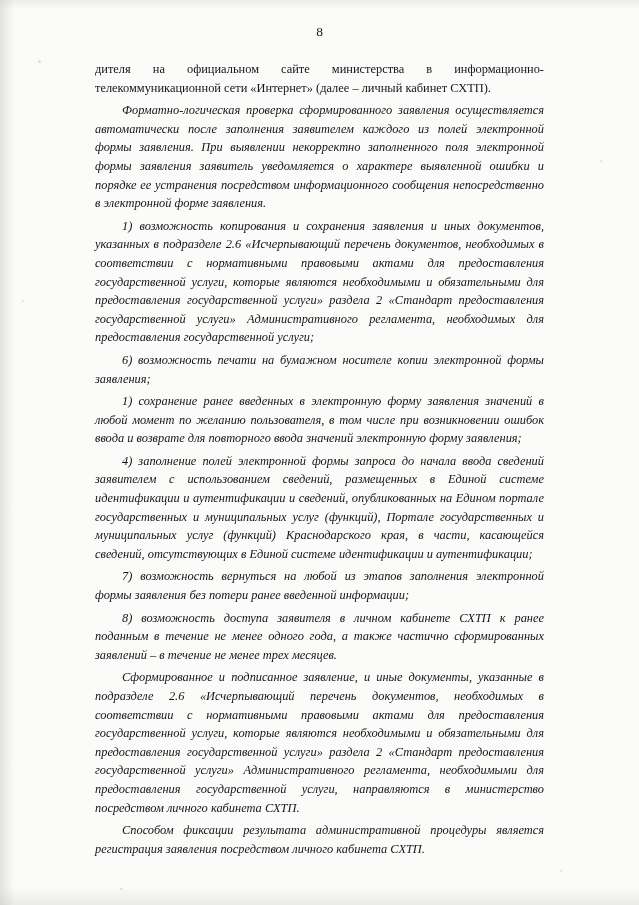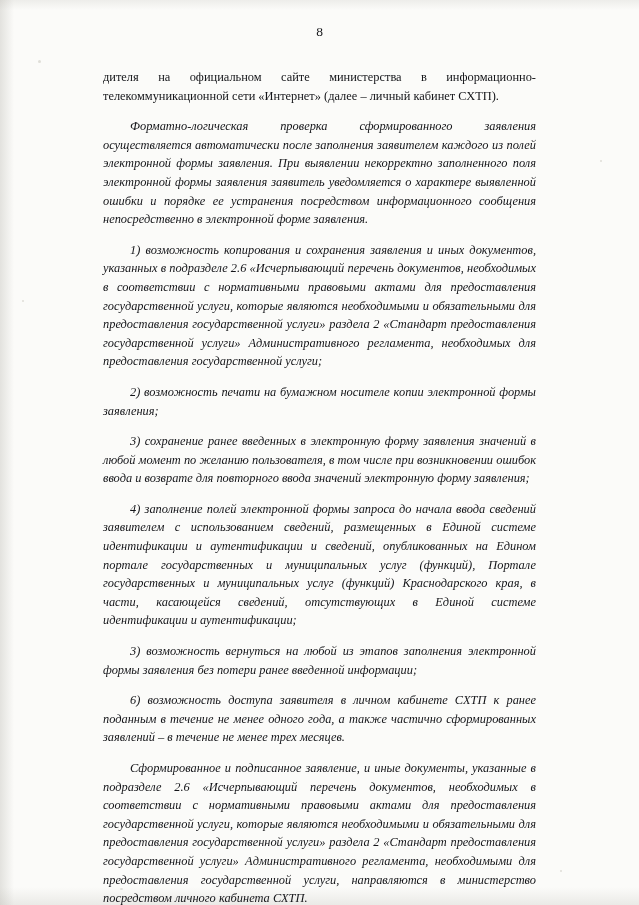--- a/index.html
+++ b/index.html
@@ -35,21 +35,21 @@
     top: 56px;
     left: 91px;
     width: 457px;
     font-size: 12.4px;
     line-height: 18.6px;
     text-align: justify;
     text-justify: inter-word;
     color: #141519;
   }
   .body-text p {
-    margin: 12px;
+    margin: 4px;
     text-indent: 0;
   }
   .body-text p.indent {
     text-indent: 27px;
     font-style: italic;
   }
   
   .speck {
     position: absolute;
     background: #c9c6bd;
@@ -89,21 +89,22 @@
   <div class="speck" style="left:600px; top:160px; width:2px; height:2px;"></div>
   <div class="speck" style="left:560px; top:870px; width:2px; height:2px;"></div>
   <div class="speck" style="left:120px; top:888px; width:3px; height:2px;"></div>
 
   <div class="page-number">8</div>
 
   <div class="body-text">
     <p>дителя на официальном сайте министерства в информационно-телекоммуникационной сети «Интернет» (далее – личный кабинет СХТП).</p>
     <p class="indent">Форматно-логическая проверка сформированного заявления осуществляется автоматически после заполнения заявителем каждого из полей электронной формы заявления. При выявлении некорректно заполненного поля электронной формы заявления заявитель уведомляется о характере выявленной ошибки и порядке ее устранения посредством информационного сообщения непосредственно в электронной форме заявления.</p>
     <p class="indent">1) возможность копирования и сохранения заявления и иных документов, указанных в подразделе 2.6 «Исчерпывающий перечень документов, необходимых в соответствии с нормативными правовыми актами для предоставления государственной услуги, которые являются необходимыми и обязательными для предоставления государственной услуги» раздела 2 «Стандарт предоставления государственной услуги» Административного регламента, необходимых для предоставления государственной услуги;</p>
-    <p class="indent">2) возможность печати на бумажном носителе копии электронной формы заявления;</p>
-    <p class="indent">3) сохранение ранее введенных в электронную форму заявления значений в любой момент по желанию пользователя, в том числе при возникновении ошибок ввода и возврате для повторного ввода значений электронную форму заявления;</p>
+    <p class="indent">6) возможность печати на бумажном носителе копии электронной формы заявления;</p>
+    <p class="indent">1) сохранение ранее введенных в электронную форму заявления значений в любой момент по желанию пользователя, в том числе при возникновении ошибок ввода и возврате для повторного ввода значений электронную форму заявления;</p>
     <p class="indent">4) заполнение полей электронной формы запроса до начала ввода сведений заявителем с использованием сведений, размещенных в Единой системе идентификации и аутентификации и сведений, опубликованных на Едином портале государственных и муниципальных услуг (функций), Портале государственных и муниципальных услуг (функций) Краснодарского края, в части, касающейся сведений, отсутствующих в Единой системе идентификации и аутентификации;</p>
-    <p class="indent">3) возможность вернуться на любой из этапов заполнения электронной формы заявления без потери ранее введенной информации;</p>
-    <p class="indent">6) возможность доступа заявителя в личном кабинете СХТП к ранее поданным в течение не менее одного года, а также частично сформированных заявлений – в течение не менее трех месяцев.</p>
+    <p class="indent">7) возможность вернуться на любой из этапов заполнения электронной формы заявления без потери ранее введенной информации;</p>
+    <p class="indent">8) возможность доступа заявителя в личном кабинете СХТП к ранее поданным в течение не менее одного года, а также частично сформированных заявлений – в течение не менее трех месяцев.</p>
     <p class="indent">Сформированное и подписанное заявление, и иные документы, указанные в подразделе 2.6 «Исчерпывающий перечень документов, необходимых в соответствии с нормативными правовыми актами для предоставления государственной услуги, которые являются необходимыми и обязательными для предоставления государственной услуги» раздела 2 «Стандарт предоставления государственной услуги» Административного регламента, необходимыми для предоставления государственной услуги, направляются в министерство посредством личного кабинета СХТП.</p>
+    <p class="indent">Способом фиксации результата административной процедуры является регистрация заявления посредством личного кабинета СХТП.</p>
   </div>
 
 </div>
 
 </body></html>

